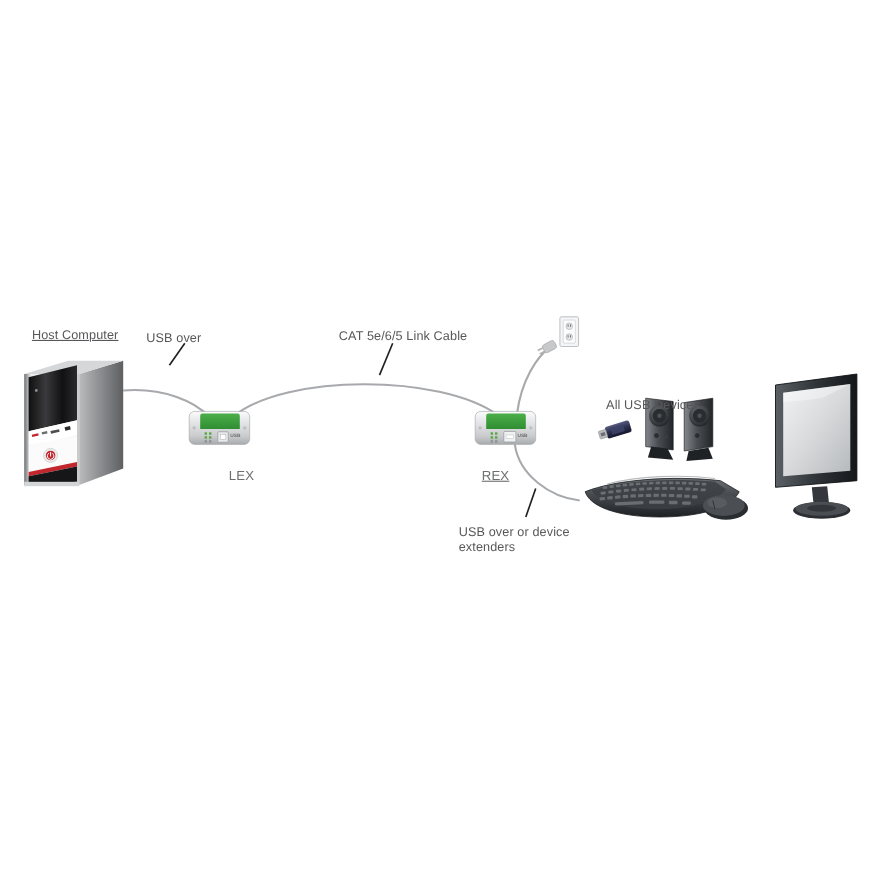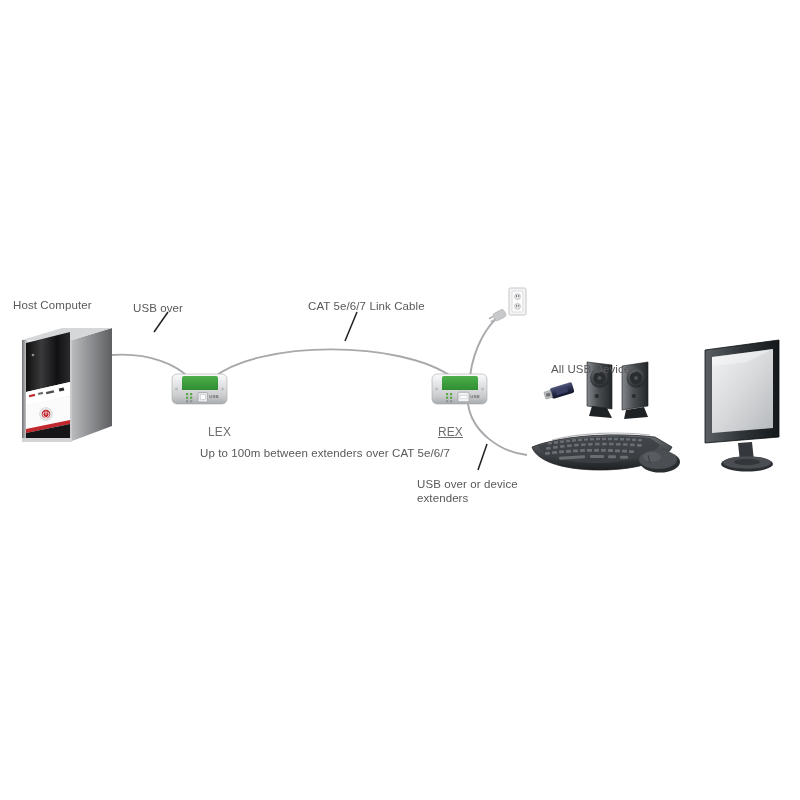--- a/index.html
+++ b/index.html
@@ -282,30 +282,29 @@
     <path d="M705 350 L779 340 L779 437 L705 443 Z" fill="url(#bezelG)"></path>
     <path d="M705 350 L779 340 L779 437 L705 443 Z" fill="none" stroke="#0d1012" stroke-width="0.8"></path>
     <path d="M712 357 L773 349 L773 428 L712 433 Z" fill="url(#screenG)"></path>
     <path d="M712 357 L773 349 L747 362 L712 366 Z" fill="#ffffff" opacity="0.35"></path>
     <path d="M738 443 L752 442 L754 461 L740 462 Z" fill="#34383c"></path>
     <ellipse cx="747" cy="464" rx="26" ry="7.5" fill="#2b2f33"></ellipse>
     <ellipse cx="747" cy="462.5" rx="24" ry="6.3" fill="#4a4e52"></ellipse>
     <ellipse cx="747" cy="462" rx="13" ry="3.2" fill="#33373b"></ellipse>
   </svg>
 
-  <div class="lbl" style="left:13px;top:299px;">Host Computer</div>
+  <div class="lbl" style="left:29px;top:299px;text-decoration:underline;">Host Computer</div>
 
   <div class="lbl" style="left:133px;top:302px;">USB over</div>
 
-  <div class="lbl" style="left:308px;top:300px;">CAT 5e/6/7 Link Cable</div>
+  <div class="lbl" style="left:308px;top:300px;">CAT 5e/6/5 Link Cable</div>
 
   <div class="lbl dev" style="left:208px;top:426px;">LEX</div>
 
   <div class="lbl dev" style="left:438px;top:426px;text-decoration:underline;">REX</div>
 
-  <div class="lbl" style="left:200px;top:447px;">Up to 100m between extenders over CAT 5e/6/7</div>
 
   <div class="lbl" style="left:417px;top:478px;">USB over or device</div>
   <div class="lbl" style="left:417px;top:492px;">extenders</div>
 
   <div class="lbl" style="left:551px;top:330px;margin-top:33px;">All USB Devices</div>
 
 </div>
 
 </body></html>

